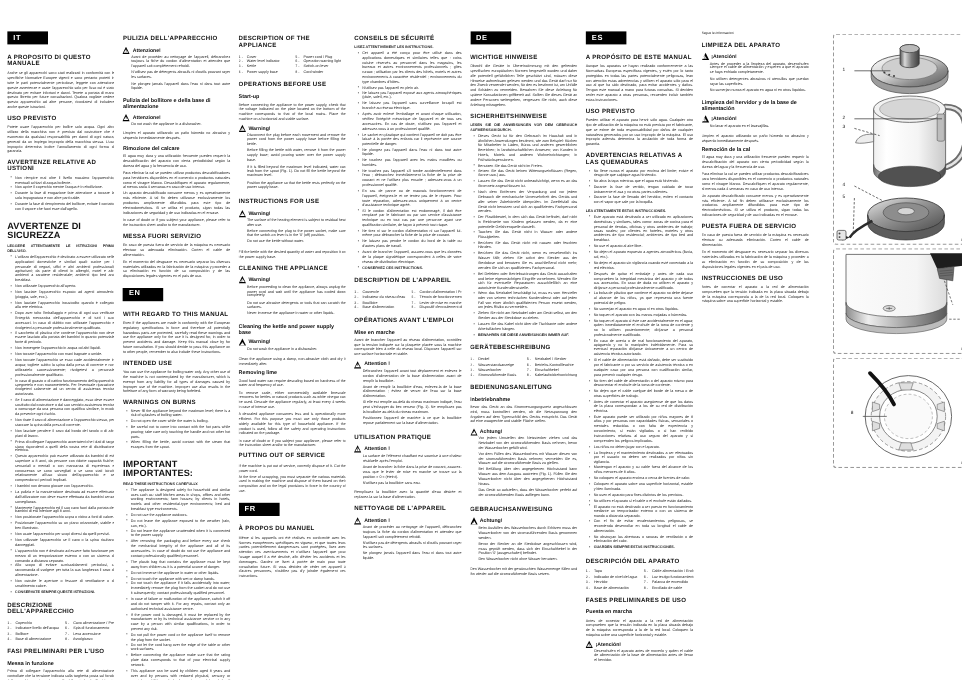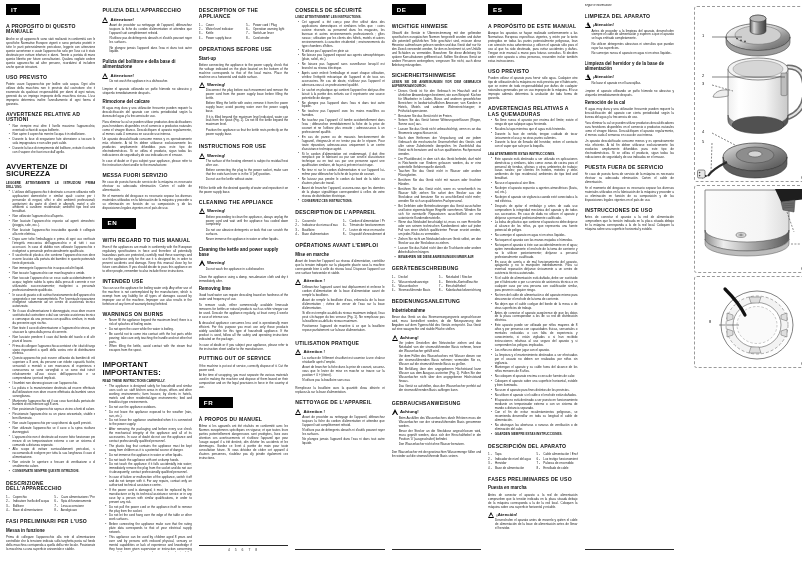--- a/index.html
+++ b/index.html
@@ -9,21 +9,21 @@
     background: #ffffff;
     font-family: "Liberation Sans", sans-serif;
     color: #111111;
     overflow: hidden;
     position: relative;
   }
 
   
   .page {
     position: absolute; inset: 0;
-    padding: 4px 4px 4px 6px;
+    padding: 26px 4px 4px 6px;
     display: flex;
     gap: 16px;
   }
 
   
   .columns {
     width: 668px;
     height: 100%;
     display: flex;
     gap: 7px;

